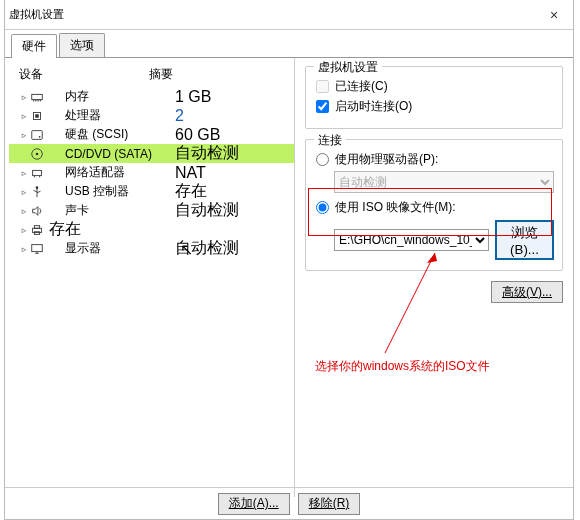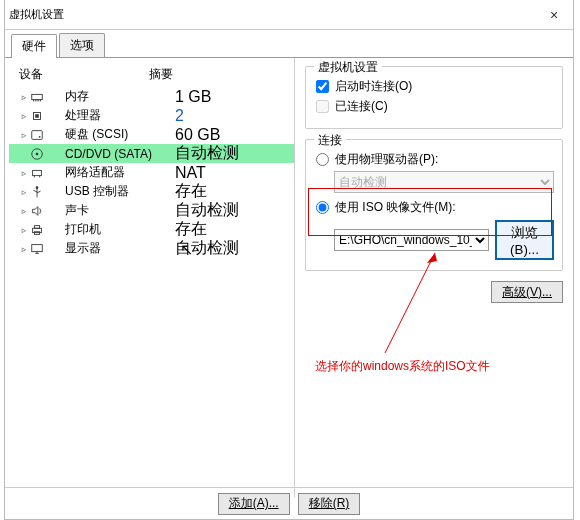--- a/index.html
+++ b/index.html
@@ -17,21 +17,21 @@
   .tab.active { background: #fff; top: 1px; }
 
   .content { display: flex; height: calc(100% - 22px - 26px - 32px); }
 
   
   .left-pane { width: 290px; border-right: 1px solid #ccc; padding: 6px 0 6px 4px; }
   .dev-header { display: flex; padding: 2px 0 4px 10px; font-size: 12px; }
   .dev-header .col1 { width: 130px; }
   .dev-table { }
   .dev-row { display: flex; align-items: center; height: 19px; padding-left: 10px; cursor: default; }
-  .dev-row.selected { background: #86efac; }
+  .dev-row.selected { background: #bef264; }
   .dev-row .tri { width: 10px; display: inline-block; color: #555; font-size: 9px; text-align: center; }
   .dev-row .icon { width: 16px; height: 14px; display: inline-flex; align-items: center; justify-content: center; margin-right: 4px; }
   .dev-row .icon svg { width: 14px; height: 14px; }
   .dev-row .name { width: 110px; font-size: 12px; margin-left: 16px; }
   .dev-row .summary { font-size: 16px; color: #000; }
 
   
   .right-pane { flex: 1; padding: 8px 10px; position: relative; }
   .grp { border: 1px solid #ccc; border-radius: 2px; padding: 8px 8px 10px 8px; margin-bottom: 10px; position: relative; }
   .grp-title { position: absolute; top: -8px; left: 8px; background: #fff; padding: 0 4px; font-size: 12px; }
@@ -166,21 +166,20 @@
           </div>
           <div class="dev-row">
             <span class="tri">▹</span>
             <span class="icon">
               <svg viewBox="0 0 16 16">
                 <rect x="3" y="6" width="10" height="5" fill="none" stroke="#333"></rect>
                 <rect x="5" y="3" width="6" height="3" fill="none" stroke="#333"></rect>
                 <rect x="5" y="10" width="6" height="3" fill="none" stroke="#333"></rect>
               </svg>
             </span>
-            <span class="name">打印机</span>
             <span class="summary" style="">存在</span>
           </div>
           <div class="dev-row">
             <span class="tri">▹</span>
             <span class="icon">
               <svg viewBox="0 0 16 16">
                 <rect x="2" y="3" width="12" height="8" fill="none" stroke="#333"></rect>
                 <line x1="6" y1="13" x2="10" y2="13" stroke="#333"></line>
                 <line x1="8" y1="11" x2="8" y2="13" stroke="#333"></line>
               </svg>
@@ -189,26 +188,26 @@
             <span class="summary" style="">自动检测</span>
           </div>
         </div>
     </div>
 
     <div class="right-pane">
 
       <div class="grp">
         <span class="grp-title">虚拟机设置</span>
         <label class="chk-line">
+          <input type="checkbox" disabled="" style="">
+          <span>已连接(C)</span>
+        </label>
+        <label class="chk-line">
           <input type="checkbox" checked="" style="">
           <span>启动时连接(O)</span>
-        </label>
-        <label class="chk-line">
-          <input type="checkbox" disabled="" style="">
-          <span>已连接(C)</span>
         </label>
       </div>
 
       <div class="grp" style="position:relative;">
         <span class="grp-title">连接</span>
 
         <label class="rad-line">
           <input type="radio" name="conn" style="">
           <span>使用物理驱动器(P):</span>
         </label>

